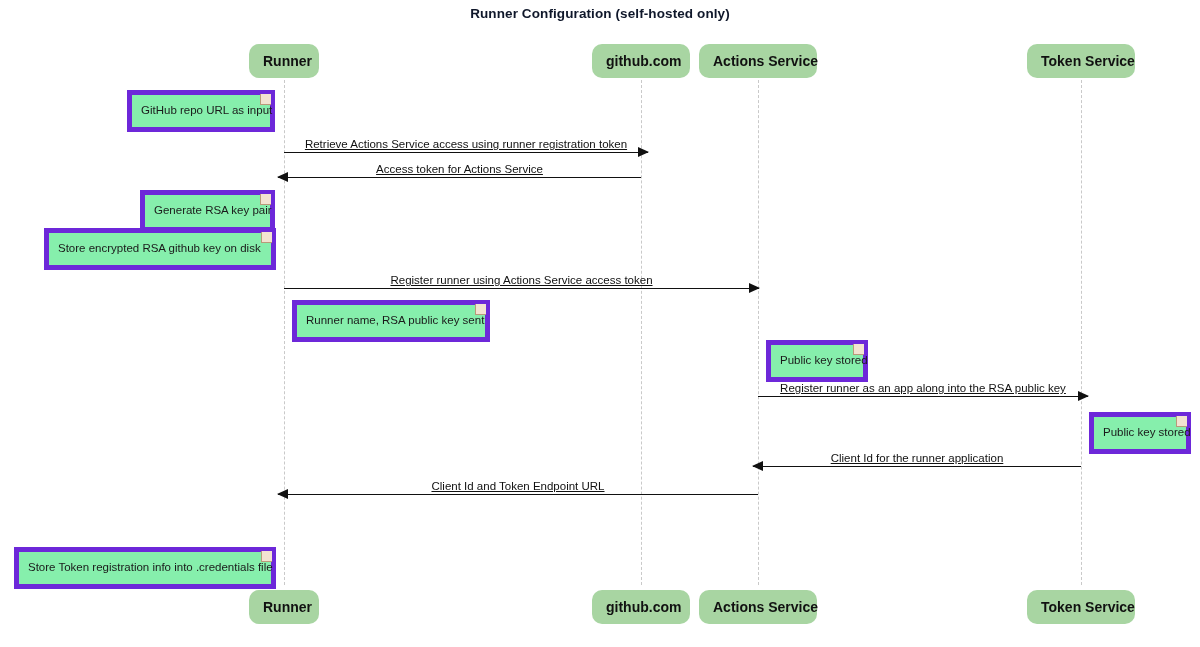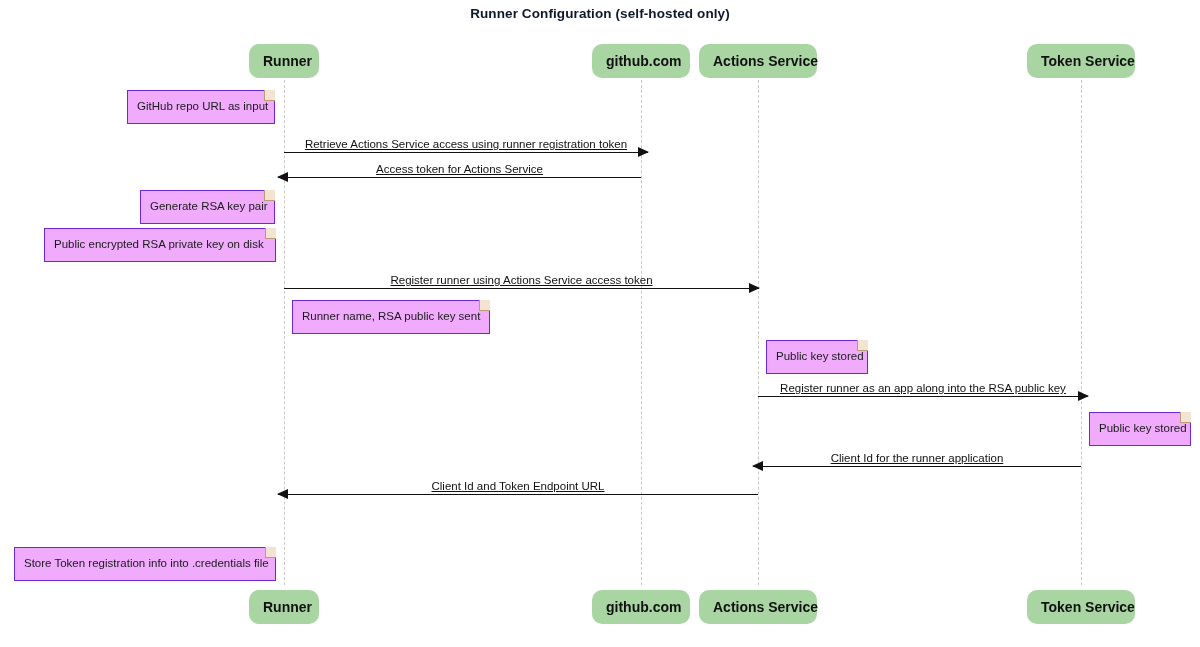--- a/index.html
+++ b/index.html
@@ -49,22 +49,22 @@
     display: flex;
     align-items: center;
     justify-content: flex-start;
     padding: 0 14px;
     box-sizing: border-box;
     white-space: nowrap;
   }
   
   .note {
     position: absolute;
-    background: #f0abfc;
-    border: 1px solid #6d28d9;
+    background: #86efac;
+    border: 5px solid #6d28d9;
     color: #1a1a1a;
     font-size: 11.5px;
     line-height: 1;
     display: flex;
     align-items: center;
     padding: 16px 9px;
     box-sizing: border-box;
     height: 26px;
     white-space: nowrap;
   }
@@ -161,21 +161,21 @@
     <span>GitHub repo URL as input</span>
     <span class="fold"></span>
   </div>
 
   <div class="note" style="left:140px; top:190px; width:135px;">
     <span>Generate RSA key pair</span>
     <span class="fold"></span>
   </div>
 
   <div class="note" style="left:44px; top:228px; width:232px;">
-    <span>Public encrypted RSA private key on disk</span>
+    <span>Store encrypted RSA github key on disk</span>
     <span class="fold"></span>
   </div>
 
   <div class="note" style="left:292px; top:300px; width:198px;">
     <span>Runner name, RSA public key sent</span>
     <span class="fold"></span>
   </div>
 
   <div class="note" style="left:766px; top:340px; width:102px;">
     <span>Public key stored</span>

